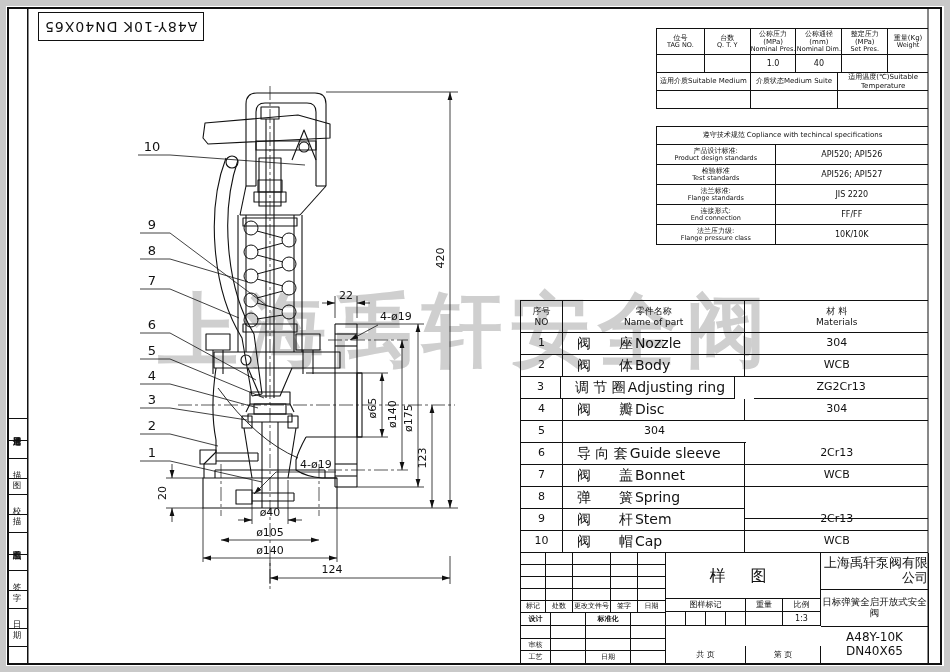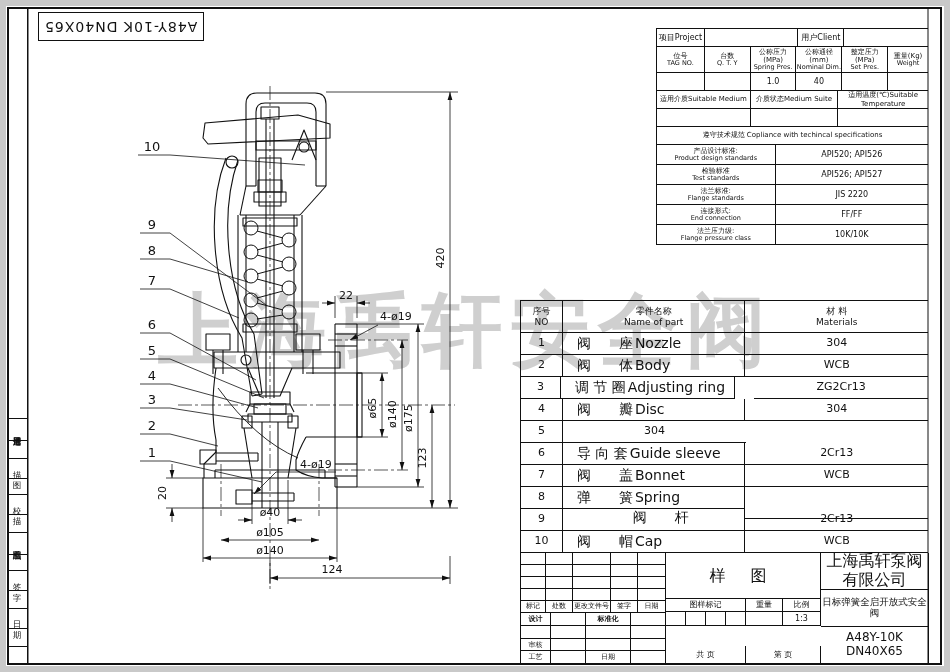--- a/index.html
+++ b/index.html
@@ -307,38 +307,32 @@
     </div>
   <div class="sb" style="height:18px;"></div>
   <div class="sb" style="height:18px;"></div>
 </div>
 
 <div id="mbox">
   <span>A48Y-10K DN40X65</span>
 </div>
 
 <div class="tb" style="left:656px;top:28px;width:272px;">
-  <div class="row" style="height:18px;">
-    <div class="c v8" style="width:48px;">项目Project</div>
-    <div class="c" style="width:94px;"></div>
-    <div class="c v8" style="width:46px;">用户Client</div>
-    <div class="c" style="width:84px;border-right:none;"></div>
-  </div>
   <div class="row" style="height:26px;">
     <div class="c" style="width:48px;">
         <span class="cn">位号</span>
         <span class="en">TAG NO.</span>
       </div>
     <div class="c" style="width:46px;">
         <span class="cn">台数</span>
         <span class="en">Q. T. Y</span>
       </div>
     <div class="c" style="width:46px;">
         <span class="cn">公称压力(MPa)</span>
-        <span class="en">Spring Pres.</span>
+        <span class="en">Nominal Pres.</span>
       </div>
     <div class="c" style="width:46px;">
         <span class="cn">公称通径(mm)</span>
         <span class="en">Nominal Dim.</span>
       </div>
     <div class="c" style="width:46px;">
         <span class="cn">整定压力(MPa)</span>
         <span class="en">Set Pres.</span>
       </div>
     <div class="c" style="width:40px;border-right:none;">
@@ -477,21 +471,21 @@
   <div class="row" style="height:22px;">
     <div class="c v11" style="width:42px;">8</div>
     <div class="c nm" style="width:183px;">
         <span>弹　　簧</span>
         <span>Spring</span>
       </div>
     <div class="c v11" style="width:183px;border-right:none;margin-top:31px;">50CrVA</div>
   </div>
   <div class="row" style="height:22px;">
     <div class="c v11" style="width:42px;">9</div>
-    <div class="c nm" style="width:183px;flex-direction:column;">
+    <div class="c nm" style="width:183px;">
         <span>阀　　杆</span>
         <span>Stem</span>
       </div>
     <div class="c v11" style="width:183px;border-right:none;">2Cr13</div>
   </div>
   <div class="row" style="height:22px;">
     <div class="c v11" style="width:42px;">10</div>
     <div class="c nm" style="width:183px;">
         <span>阀　　帽</span>
         <span>Cap</span>
@@ -579,17 +573,17 @@
       <div class="c" style="width:37px"></div>
       <div class="c v8" style="width:38px">1:3</div>
     </div>
     <div class="row" style="height:22px;margin-top:20px;">
       <div class="c v8" style="width:80px">共  页</div>
       <div class="c v8" style="width:75px">第  页</div>
     </div>
   </div>
 
   <div style="width:108px;display:flex;flex-direction:column;">
-    <div class="c" style="width:108px;height:37px;font-size:16px;">上海禹轩泵阀有限公司</div>
+    <div class="c" style="width:108px;height:37px;font-size:13px;text-align:right;">上海禹轩泵阀有限公司</div>
     <div class="c" style="width:108px;height:38px;font-size:9.5px;">日标弹簧全启开放式安全阀</div>
     <div class="c v12" style="width:108px;height:37px;">A48Y-10K DN40X65</div>
   </div>
 </div>
 
 </body></html>

